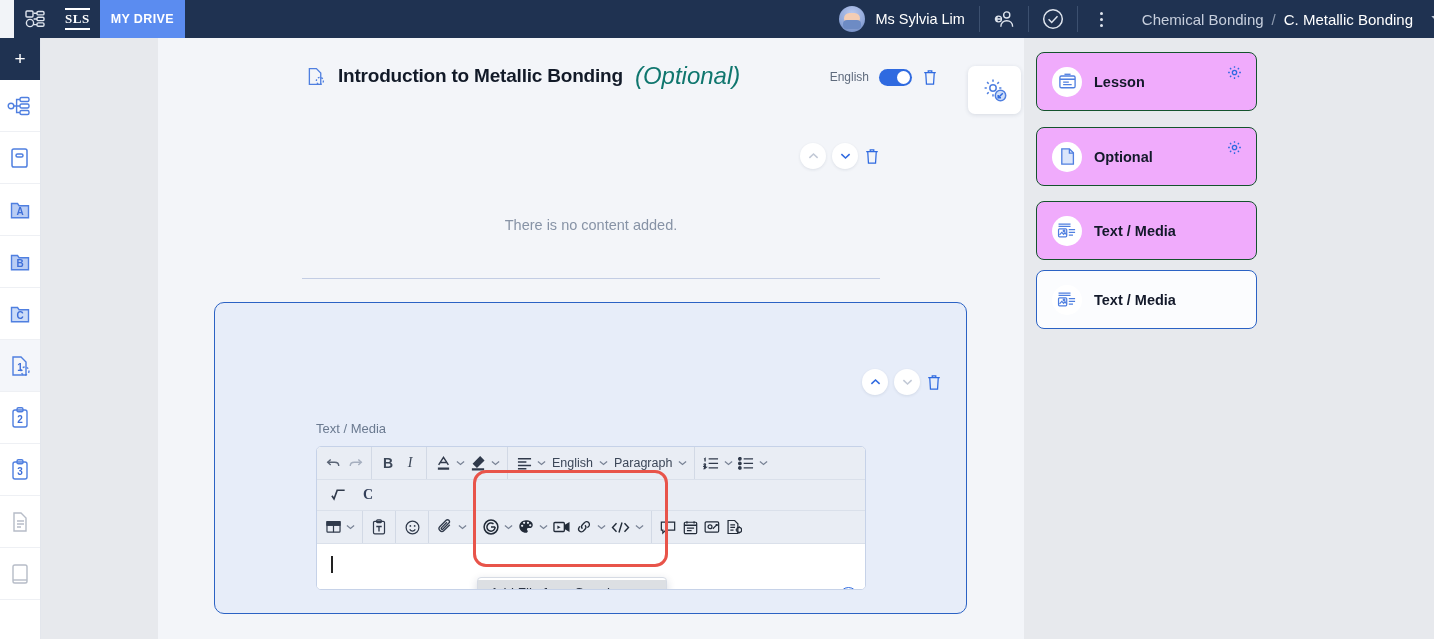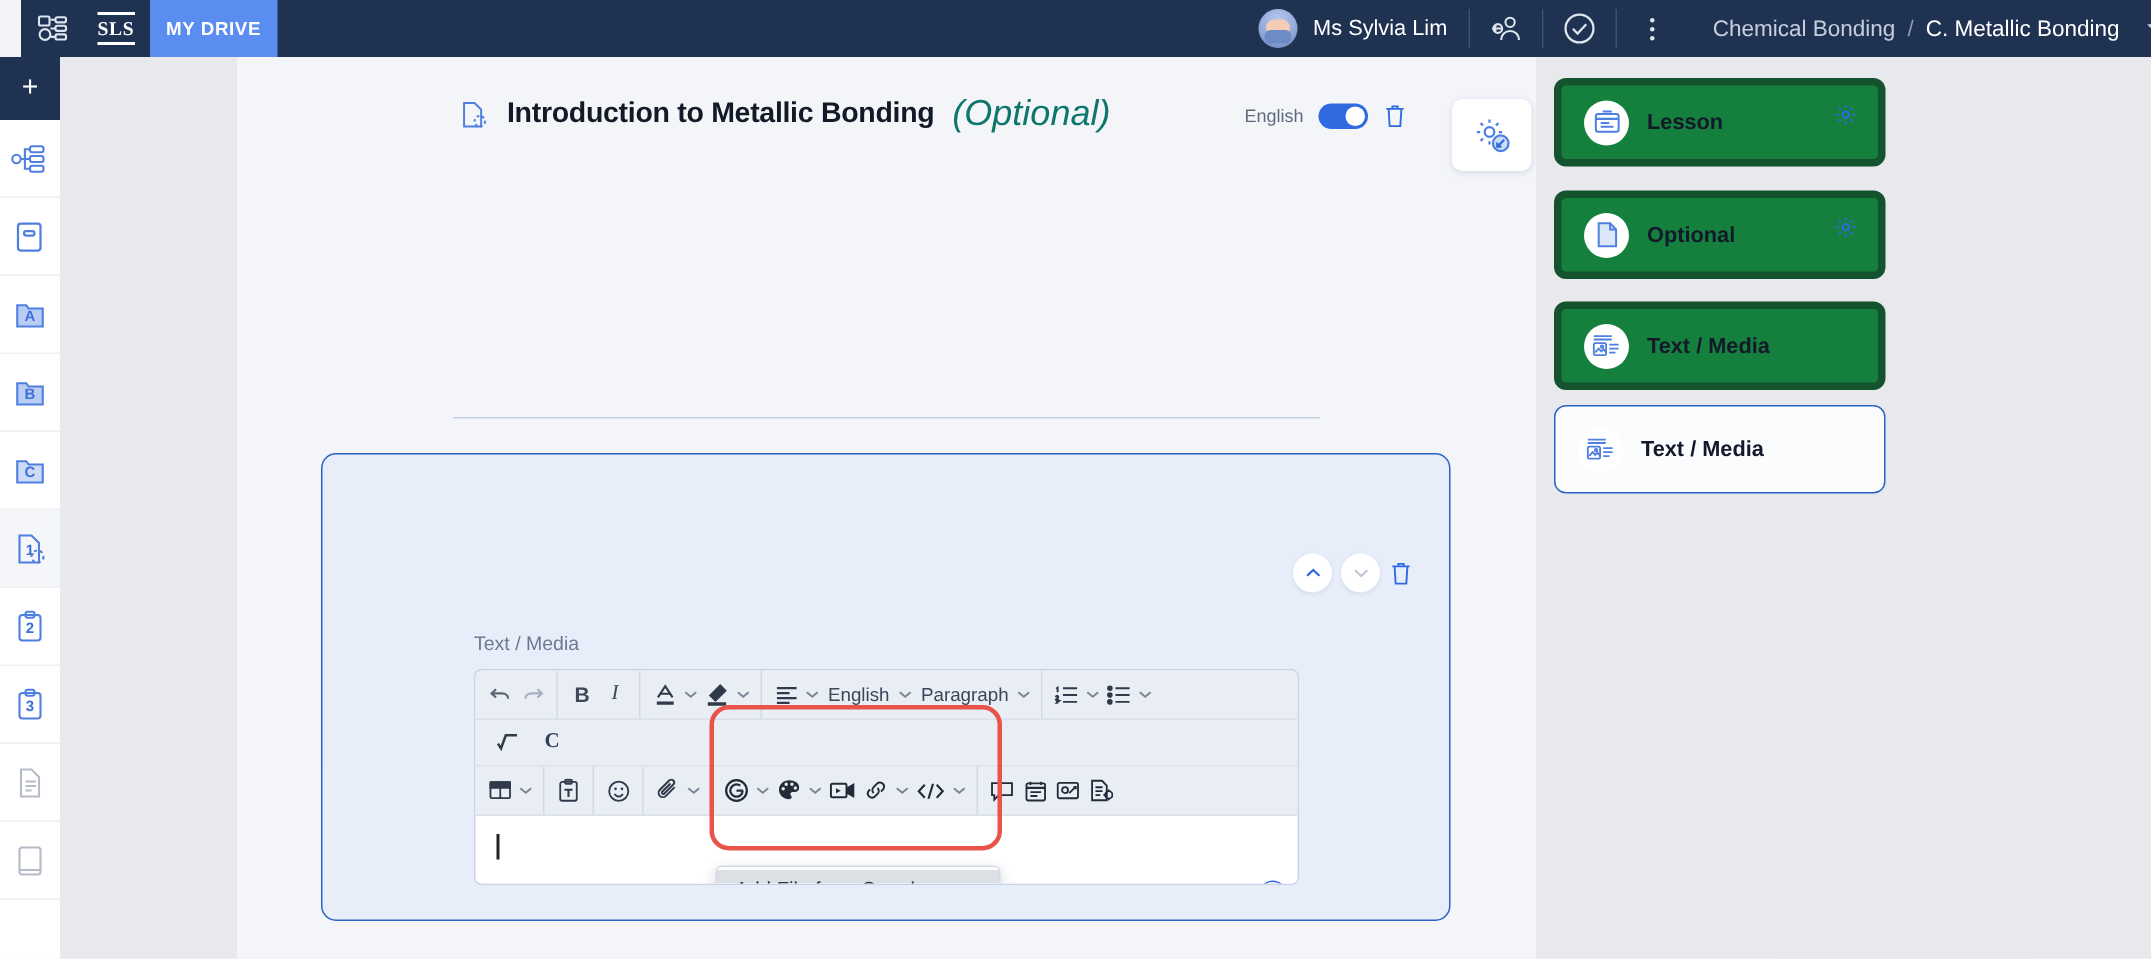--- a/index.html
+++ b/index.html
@@ -209,21 +209,21 @@
     border: 3px solid #e8544a; border-radius: 13px; z-index: 60; pointer-events: none;
   }
 
   
   #rightpanel {
     position: absolute; left: 1024px; top: 38px; width: 410px; height: 601px;
     background: #e7e9ed;
   }
   .rp-card {
     position: absolute; left: 12px; width: 221px; height: 59px;
-    background: #15803d; border: 5px solid #14532d; border-radius: 8px;
+    background: #f0abfc; border: 1px solid #14532d; border-radius: 8px;
     display: flex; align-items: center;
   }
   .rp-card.selected { background: #fbfcfe; border: 1.6px solid #2b62c4; }
   .rp-ico {
     width: 30px; height: 30px; border-radius: 50%; background: #fff;
     margin-left: 15px; display: flex; align-items: center; justify-content: center; flex: none;
   }
   .rp-label { margin-left: 12px; font-size: 14.5px; font-weight: bold; color: #13192a; }
   .rp-gear { position: absolute; right: 14px; top: 12px; }
 
@@ -420,20 +420,40 @@
     <span>
       <svg width="26" height="26" viewBox="0 0 26 26" fill="none" stroke="#4f7fe0" stroke-width="1.5">
         <circle cx="11" cy="11" r="3.2"></circle>
         <path d="M11 2.6v2.2M11 17.2v2.2M2.6 11h2.2M17.2 11h2.2M5.1 5.1l1.6 1.6M15.3 15.3l1.6 1.6M16.9 5.1l-1.6 1.6M6.7 15.3l-1.6 1.6"></path>
         <circle cx="18.5" cy="18.5" r="5.2" fill="#cfdef8" stroke="#4f7fe0"></circle>
         <path d="M20.8 16.2l-4.6 4.6M16.2 18v2.8h2.8" stroke="#2f6ae0"></path>
       </svg>
     </span>
   </div>
 
+  <div id="empty-block">
+    <div id="empty-controls">
+      <span class="round-btn">
+        <svg width="11" height="8" viewBox="0 0 12 8" fill="none" stroke="#c2c9d6" stroke-width="1.7">
+            <path d="M1.5 6L6 1.8 10.5 6"></path>
+          </svg>
+      </span>
+      <span class="round-btn">
+        <svg width="11" height="8" viewBox="0 0 12 8" fill="none" stroke="#2f6ae0" stroke-width="1.7">
+            <path d="M1.5 2L6 6.2 10.5 2"></path>
+          </svg>
+      </span>
+      <span class="icon-btn">
+        <svg width="16" height="18" viewBox="0 0 18 20" fill="none" stroke="#2f6ae0" stroke-width="1.4">
+          <path d="M2.5 5h13M7 5V3.2h4V5M4.2 5l.8 13h8l.8-13"></path>
+        </svg>
+      </span>
+    </div>
+    <div id="empty-text">There is no content added.</div>
+  </div>
 
   <div id="divider-line"></div>
 
   <div id="tm-card">
     <div id="tm-controls">
       <span class="round-btn">
         <svg width="11" height="8" viewBox="0 0 12 8" fill="none" stroke="#2f6ae0" stroke-width="1.7">
             <path d="M1.5 6L6 1.8 10.5 6"></path>
           </svg>
       </span>

